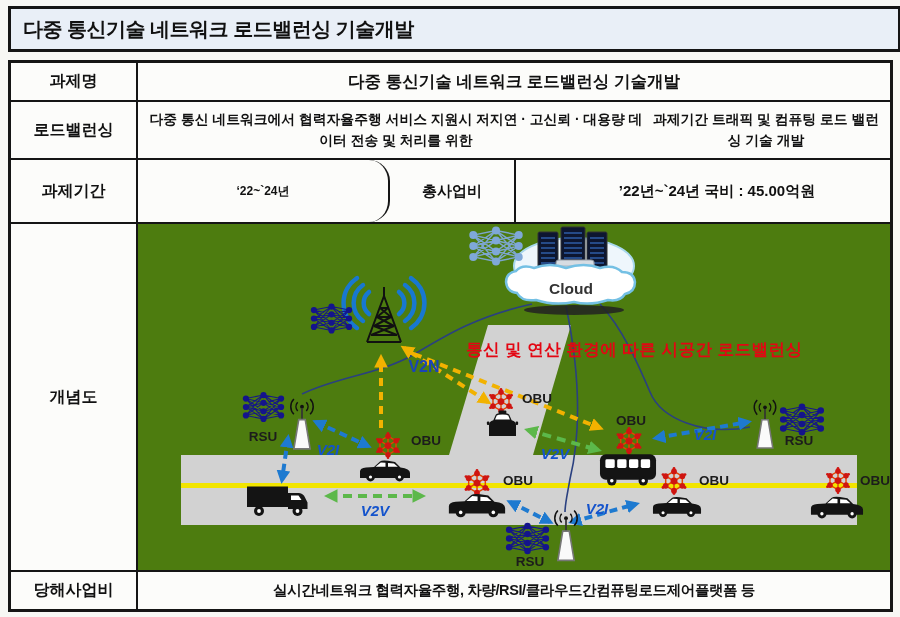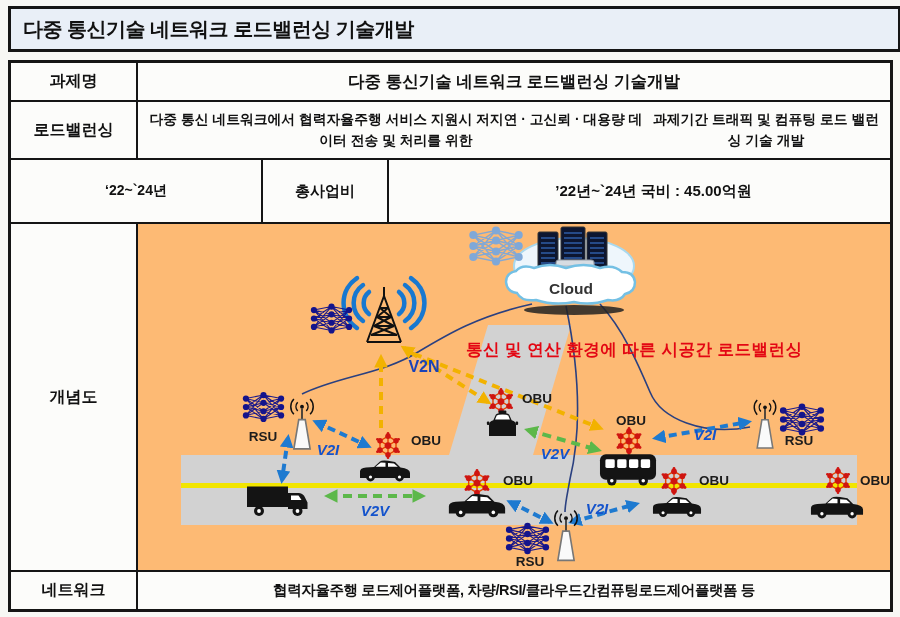--- a/index.html
+++ b/index.html
@@ -7,27 +7,27 @@
   .title-box{position:absolute;left:8px;top:6px;width:875px;height:40px;background:#e9eff7;border:3px solid #151515;display:flex;align-items:center;padding-left:12px;font-size:20px;font-weight:700;letter-spacing:-0.5px;}
   .tbl{position:absolute;left:8px;top:60px;width:879px;border:3px solid #151515;background:#fcfcfa;}
   .tr{display:flex;}
   .tr + .tr{border-top:2px solid #151515;}
   .th{width:125px;flex:none;border-right:2px solid #151515;display:flex;align-items:center;justify-content:center;font-weight:700;font-size:16px;text-align:center;}
   .td{display:flex;align-items:center;justify-content:center;font-weight:700;}
   .flex1{flex:1;min-width:0;}
   .r1{height:37px;} .r2{height:56px;} .r3{height:62px;} .r4{height:346px;} .r5{height:37px;}
   .val-big{font-size:16.5px;}
   .goal{flex-direction:row;font-size:13.8px;line-height:1.55;text-align:center;padding:2px 6px;}
-  .c-period{width:250px;flex:none;border-right:2px solid #151515;font-size:14px;}
+  .c-period{width:250px;flex:none;border-right:2px solid #151515;font-size:12px;border-radius:21px;}
   .subcol{display:flex;flex-direction:column;}
   .subcol > div{flex:1;display:flex;align-items:center;justify-content:center;font-weight:700;}
   .subcol > div + div{border-top:2px solid #151515;}
   .sublabels{width:124px;flex:none;border-right:2px solid #151515;font-size:15px;}
   .subvals{flex:1;font-size:15px;padding-left:28px;}
-  .diag{position:relative;background:#fdba74;overflow:hidden;padding:0;}
+  .diag{position:relative;background:#4d7c0f;overflow:hidden;padding:0;}
   .diag svg{position:absolute;left:0;top:0;}
   .out-val{font-size:14.5px;letter-spacing:-0.4px;}
   
   .lbl{font:700 13.5px "Liberation Sans",sans-serif;fill:#1c1c1c;}
   .v2x{font:italic 700 15px "Liberation Sans",sans-serif;fill:#1453cc;}
   .v2n{font:700 16px "Liberation Sans",sans-serif;fill:#1a43b8;}
   .ann{font:700 16.5px "Liberation Sans",sans-serif;fill:#e30613;letter-spacing:.5px;}
   .cloudlbl{font:700 15.5px "Liberation Sans",sans-serif;fill:#333;}
 </style>
 </head>
@@ -48,20 +48,21 @@
 
     <div class="tr r2">
       <div class="th">로드밸런싱</div>
       <div class="td flex1 goal">
         <span>다중 통신 네트워크에서 협력자율주행 서비스 지원시 저지연 · 고신뢰 · 대용량 데이터 전송 및 처리를 위한</span>
         <span>과제기간 트래픽 및 컴퓨팅 로드 밸런싱 기술 개발</span>
       </div>
     </div>
 
     <div class="tr r3">
+      <div class="th">과제기간</div>
       <div class="td c-period">‘22~`24년</div>
       <div class="subcol sublabels">
         <div>총사업비</div>
       </div>
       <div class="subcol subvals">
         <div>’22년~`24년 국비 : 45.00억원</div>
       </div>
     </div>
 
     <div class="tr r4">
@@ -287,18 +288,18 @@
           <use href="#car" x="307" y="267" width="64" height="27"></use>
           <use href="#bus" x="461" y="227" width="59" height="36"></use>
           <use href="#car" x="514" y="270" width="50" height="24"></use>
           <use href="#car" x="669" y="270" width="60" height="25"></use>
         </svg>
 
       </div>
     </div>
 
     <div class="tr r5">
-      <div class="th">네트워크</div>
-      <div class="td flex1 out-val">협력자율주행 로드제어플랫폼, 차량/RSI/클라우드간컴퓨팅로드제어플랫폼 등</div>
+      <div class="th">당해사업비</div>
+      <div class="td flex1 out-val">실시간네트워크 협력자율주행, 차량/RSI/클라우드간컴퓨팅로드제어플랫폼 등</div>
     </div>
 
   </div>
 </div>
 
 </body></html>

